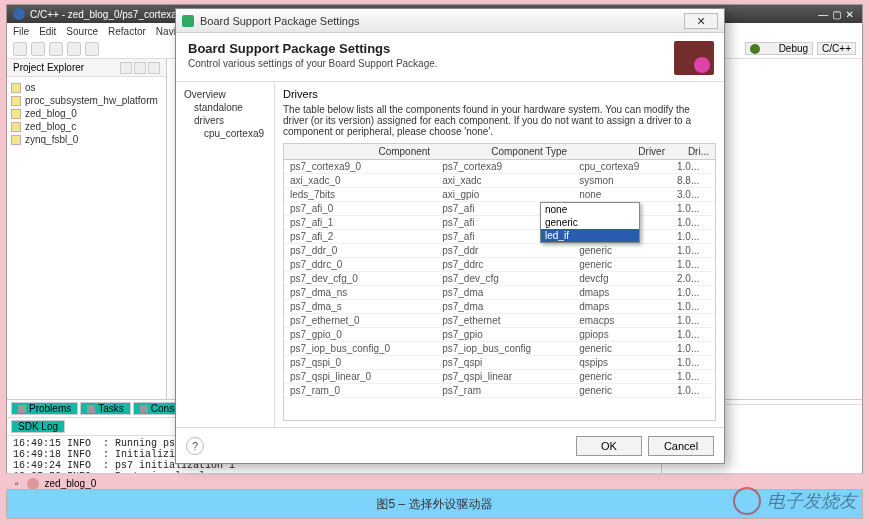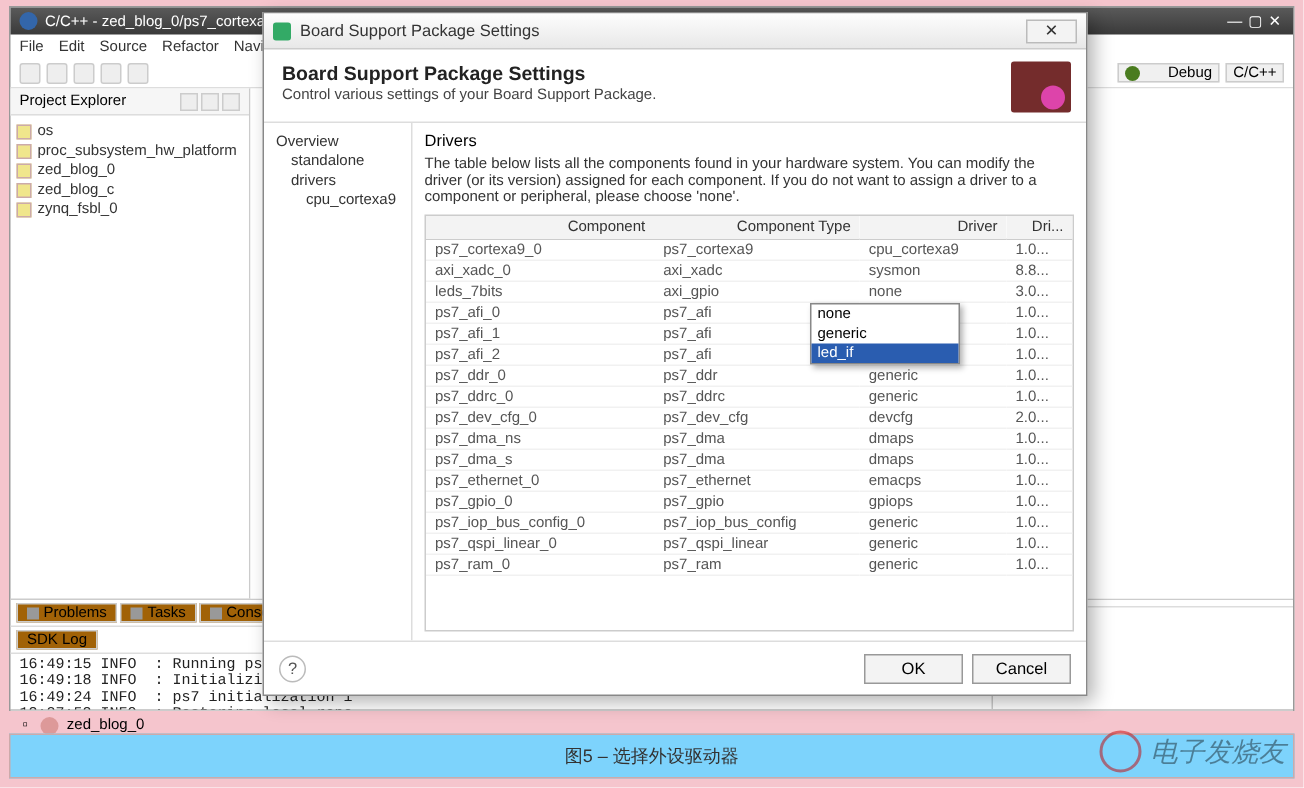--- a/index.html
+++ b/index.html
@@ -27,21 +27,21 @@
 .pe-icons { margin-left: auto; display: flex; gap: 2px; }
 .pe-icons span { width: 12px; height: 12px; background: #eee; border: 1px solid #ccc; }
 .tree { padding: 4px 4px; font-size: 10px; color: #333; }
 .tree .node { display: flex; align-items: center; gap: 4px; padding: 1px 0; cursor: pointer; }
 .tree .ticon2 { width: 10px; height: 10px; background: #f0e68c; border: 1px solid #caa; }
 
 .center-placeholder { flex: 1; background: #fff; }
 
 .bottom-panels { height: 74px; display: flex; border-top: 1px solid #ccc; }
 .tabs-row { display: flex; gap: 2px; padding: 2px 4px; font-size: 10px; border-bottom: 1px solid #ddd; }
-.btab { padding: 0 6px; background: #a16207; border: 1px solid #ccc; display: flex; align-items: center; gap: 3px; }
+.btab { padding: 0 6px; background: #14b8a6; border: 1px solid #ccc; display: flex; align-items: center; gap: 3px; }
 .btab .ci { width: 8px; height: 8px; background: #999; }
 .bottom-left { flex: 1; border-right: 1px solid #ccc; display: flex; flex-direction: column; }
 .console-out { font-family: "Courier New", monospace; font-size: 10px; padding: 2px 6px; color: #222; overflow: hidden; white-space: pre; }
 .bottom-right { width: 200px; }
 .footer { height: 20px; border-top: 1px solid #ccc; display: flex; align-items: center; padding: 0 8px; font-size: 10px; }
 .footer .ficon { width: 12px; height: 12px; background: #d99; border-radius: 50%; margin-right: 6px; }
 
 
 .dialog {
   position: absolute; left: 175px; top: 8px; width: 550px; height: 456px;
@@ -331,20 +331,26 @@
                 <td>gpiops</td>
                 <td>1.0...</td>
               </tr>
               <tr>
                 <td>ps7_iop_bus_config_0</td>
                 <td>ps7_iop_bus_config</td>
                 <td>generic</td>
                 <td>1.0...</td>
               </tr>
               <tr>
+                <td>ps7_qspi_0</td>
+                <td>ps7_qspi</td>
+                <td>qspips</td>
+                <td>1.0...</td>
+              </tr>
+              <tr>
                 <td>ps7_qspi_linear_0</td>
                 <td>ps7_qspi_linear</td>
                 <td>generic</td>
                 <td>1.0...</td>
               </tr>
               <tr>
                 <td>ps7_ram_0</td>
                 <td>ps7_ram</td>
                 <td>generic</td>
                 <td>1.0...</td>

